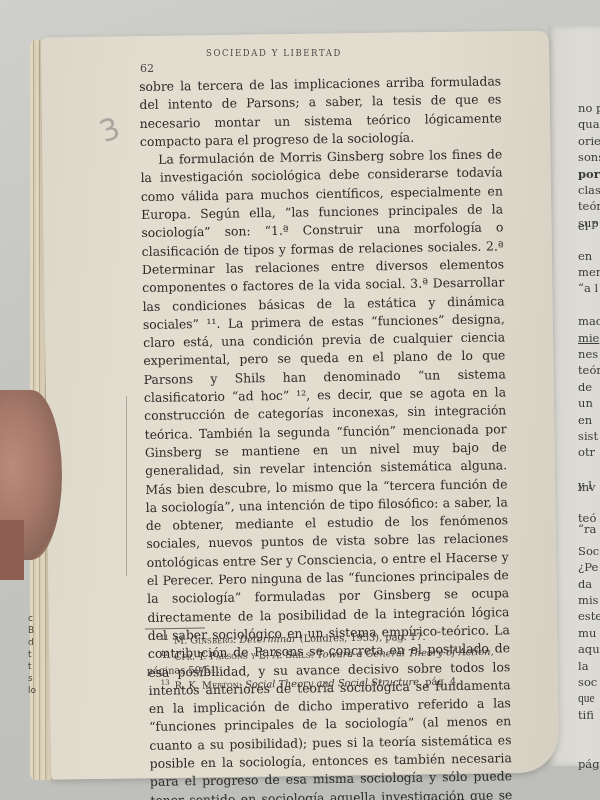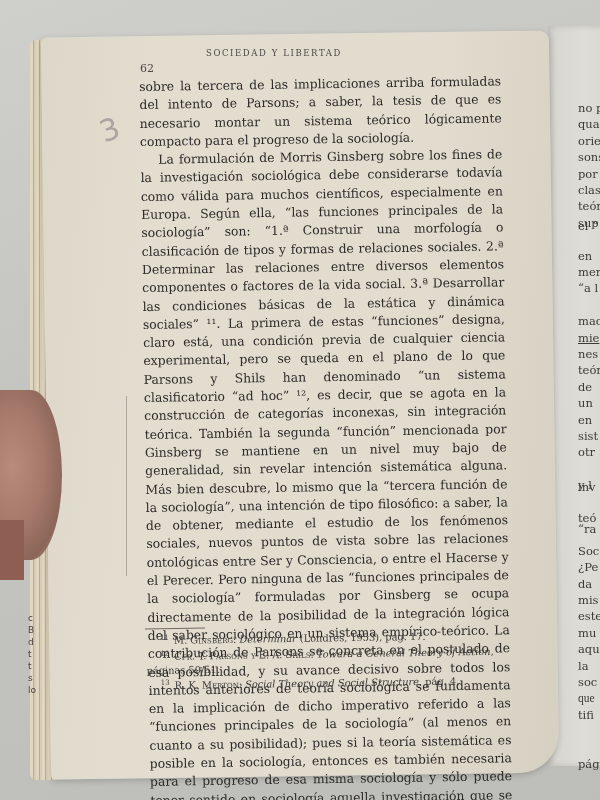--- a/index.html
+++ b/index.html
@@ -84,21 +84,21 @@
 </head>
 <body>
 
 <div class="table-surface"></div>
 
 <div class="right-page" id="rightPage">
     <div class="frag" style="top: 74px; left: 30px;">no p</div>
     <div class="frag" style="top: 90.4px; left: 30px;">qua</div>
     <div class="frag" style="top: 106.8px; left: 30px;">orie</div>
     <div class="frag" style="top: 123.2px; left: 30px;">sons</div>
-    <div class="frag" style="top: 139.6px; left: 30px;">por</div>
+    <div class="frag" style="top: 139.6px; left: 30px; font-weight: bold;">por</div>
     <div class="frag" style="top: 156px; left: 30px;">clas</div>
     <div class="frag" style="top: 172.4px; left: 30px;">teór</div>
     <div class="frag" style="top: 188.8px; left: 30px;">sup</div>
     <div class="frag" style="top: 192px; left: 30px;">el “</div>
     <div class="frag" style="top: 221.6px; left: 30px;">en</div>
     <div class="frag" style="top: 238px; left: 30px;">mer</div>
     <div class="frag" style="top: 254.4px; left: 30px;">“a l</div>
     <div class="frag" style="top: 270.8px; left: 30px;"></div>
     <div class="frag" style="top: 287.2px; left: 30px;">mac</div>
     <div class="frag" style="top: 303.6px; left: 30px; text-decoration: underline;">mie</div>

